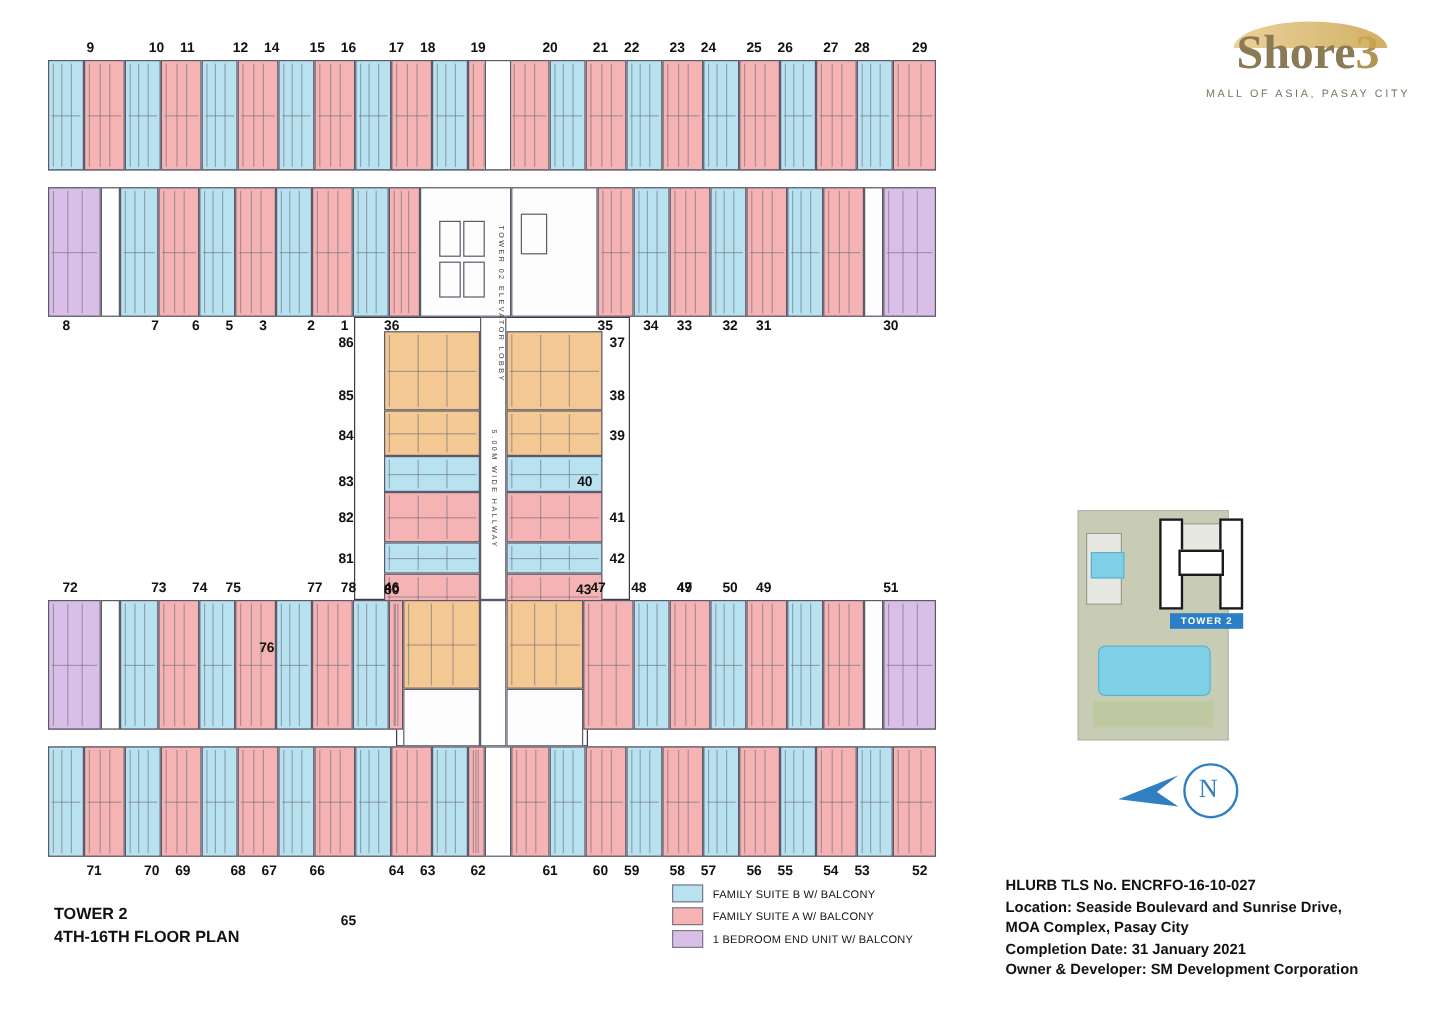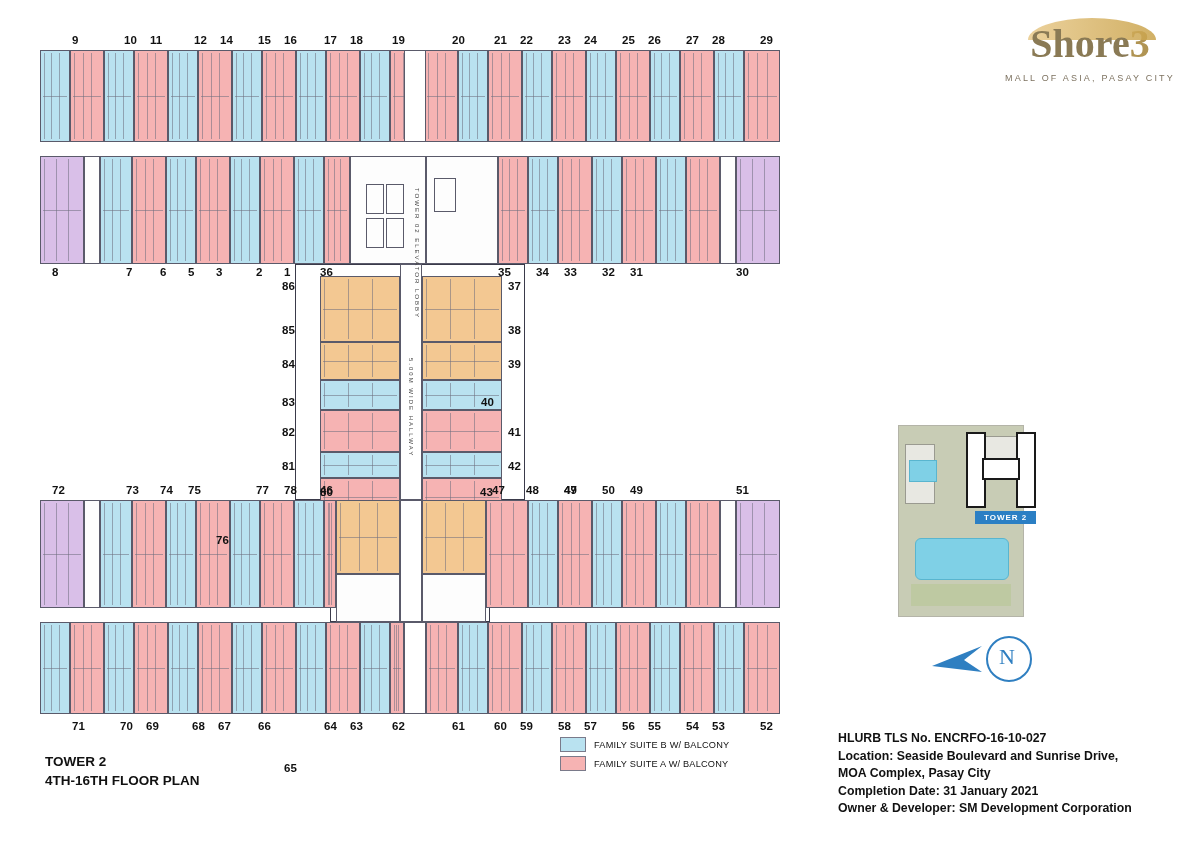--- a/index.html
+++ b/index.html
@@ -845,20 +845,24 @@
 
 <div id="legend">
   <div class="legend-row">
     <span class="legend-swatch" style="background:#b9e2f0"></span>
     <span class="legend-text">FAMILY SUITE B W/ BALCONY</span>
   </div>
   <div class="legend-row">
     <span class="legend-swatch" style="background:#f6b3b3"></span>
     <span class="legend-text">FAMILY SUITE A W/ BALCONY</span>
   </div>
+  <div class="legend-row">
+    <span class="legend-swatch" style="background:#d9bfe8"></span>
+    <span class="legend-text">1 BEDROOM END UNIT W/ BALCONY</span>
+  </div>
 </div>
 
 <div id="sitemap">
   <div class="green" style="left:0;top:0;width:124px;height:190px;opacity:.35;"></div>
   <div class="bldg" style="left:6px;top:18px;width:28px;height:58px;"></div>
   <div class="bldg" style="left:86px;top:10px;width:32px;height:34px;"></div>
   <div class="pool" style="left:10px;top:34px;width:26px;height:20px;"></div>
   <div class="pool" style="left:16px;top:112px;width:92px;height:40px;border-radius:6px;"></div>
   <div class="green" style="left:12px;top:158px;width:100px;height:22px;opacity:.7;"></div>
 </div>

